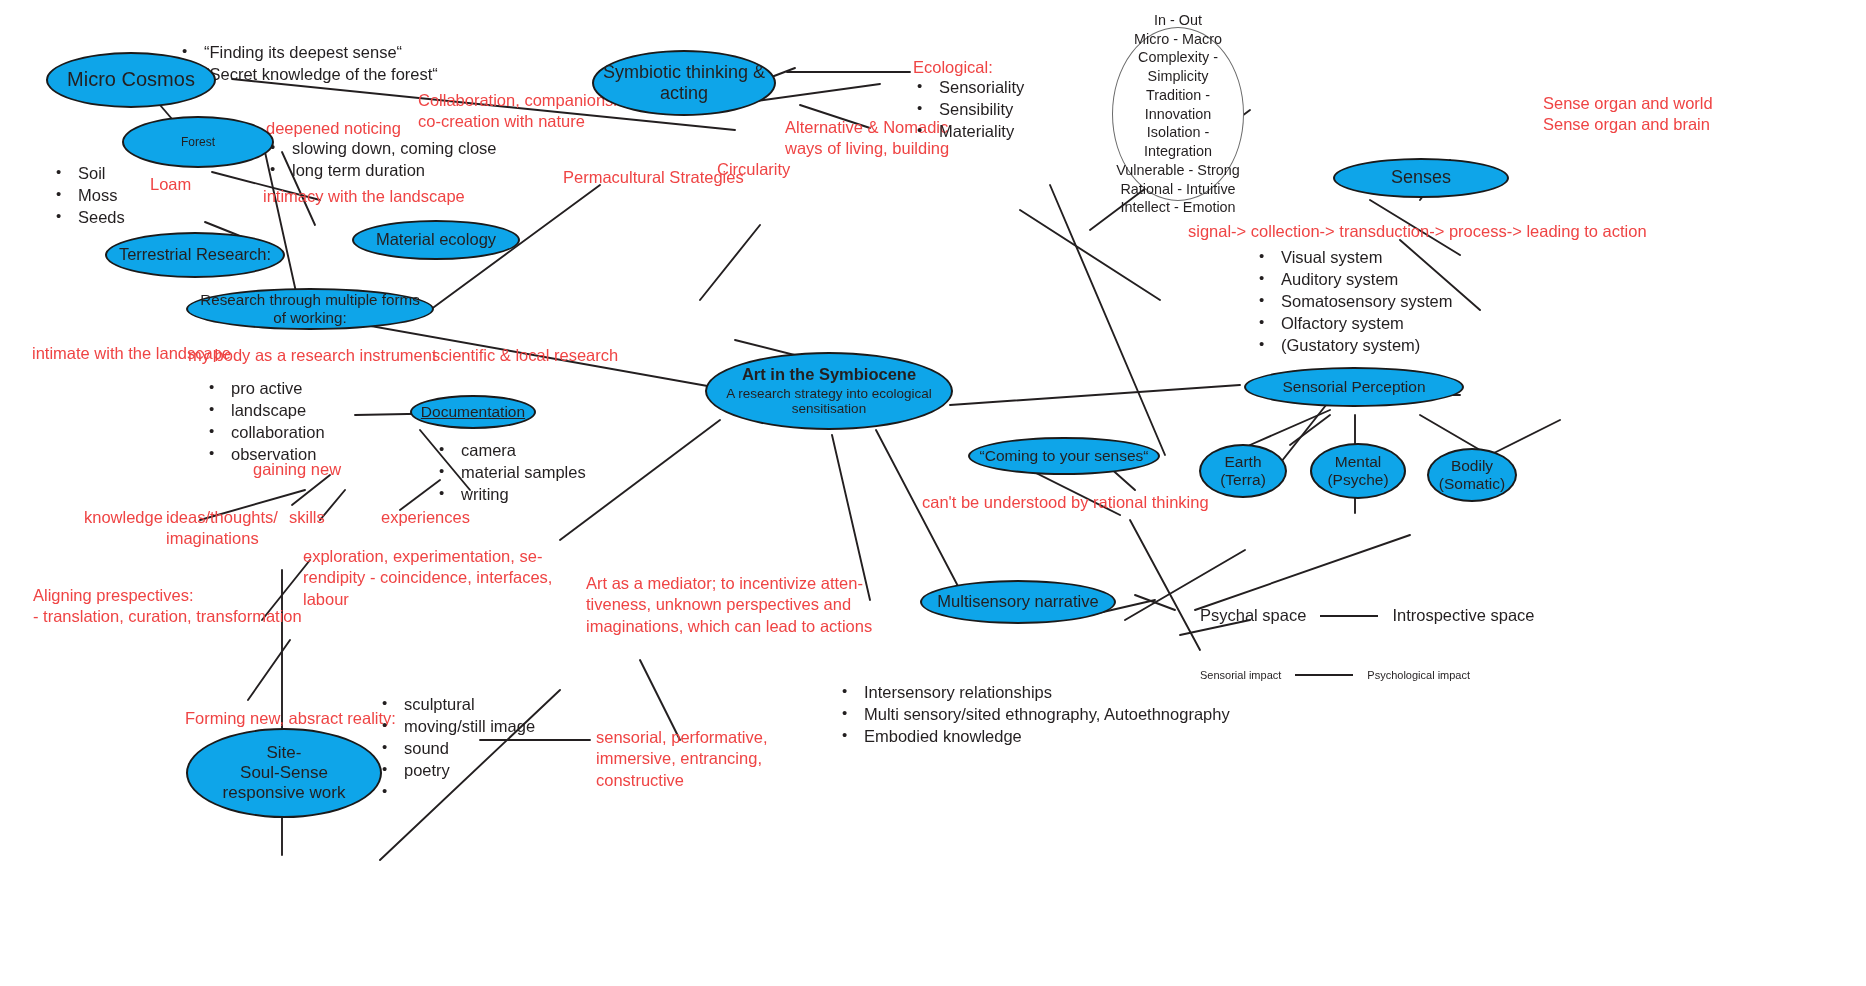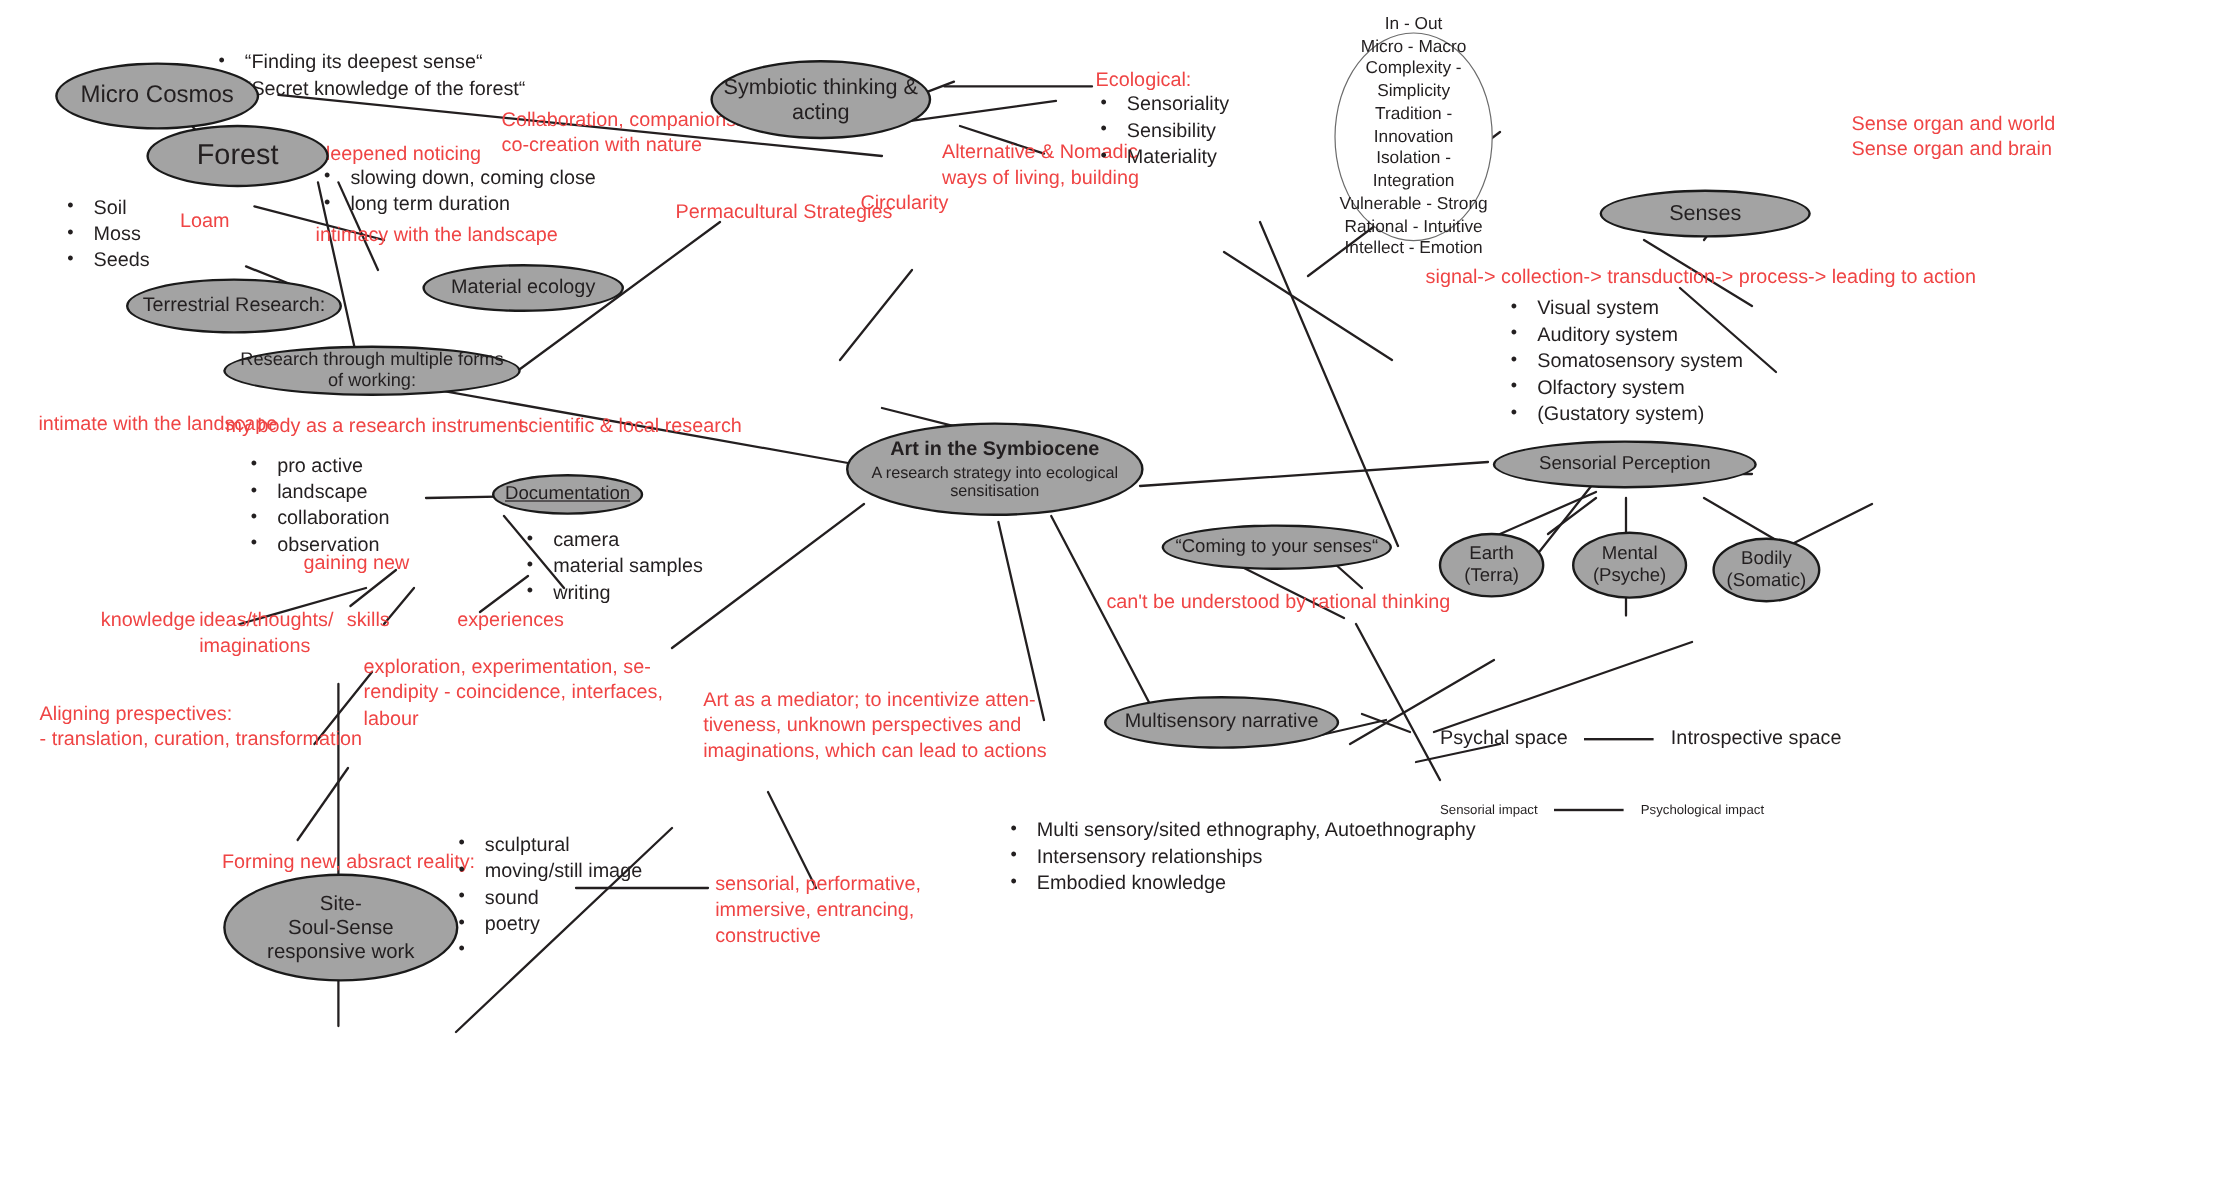--- a/index.html
+++ b/index.html
@@ -23,21 +23,21 @@
     pointer-events:none;
   }
   .node{
     position:absolute;
     display:flex;
     align-items:center;
     justify-content:center;
     text-align:center;
     border:2.2px solid #1a1a1a;
     border-radius:50%;
-    background:#a3a3a3;
+    background:#0ea5e9;
     box-sizing:border-box;
     line-height:1.18;
     z-index:3;
   }
   .node .inner{padding:0 6px;}
   .node .title{font-weight:bold;}
   .node .u{text-decoration:underline;}
   .node .sub{font-size:13.5px;display:block;margin-top:1px;}
   .lbl{
     position:absolute;
@@ -144,21 +144,21 @@
       <line x1="1180" y1="635" x2="1250" y2="620" stroke="#231f20" stroke-width="1.9" stroke-linecap="round"></line>
       <line x1="1255" y1="495" x2="1330" y2="400" stroke="#231f20" stroke-width="1.9" stroke-linecap="round"></line>
       <line x1="1195" y1="610" x2="1410" y2="535" stroke="#231f20" stroke-width="1.9" stroke-linecap="round"></line>
       <line x1="1020" y1="210" x2="1160" y2="300" stroke="#231f20" stroke-width="1.9" stroke-linecap="round"></line>
     </svg>
 
   <div class="node" style="left:46px;top:52px;width:170px;height:56px;font-size:20px;">
     <span class="inner">Micro Cosmos</span>
   </div>
 
-  <div class="node" style="left:122px;top:104px;width:152px;height:52px;font-size:24px;">
+  <div class="node" style="left:122px;top:116px;width:152px;height:52px;font-size:12px;">
     <span class="inner">Forest</span>
   </div>
 
   <div class="node" style="left:105px;top:232px;width:180px;height:46px;font-size:16.5px;">
     <span class="inner">Terrestrial Research:</span>
   </div>
 
   <div class="node" style="left:352px;top:220px;width:168px;height:40px;font-size:16.5px;">
     <span class="inner">Material ecology</span>
   </div>
@@ -338,22 +338,22 @@
 
   <div class="lbl" style="left:586px;top:573px;font-size:16.5px;">Art as a mediator; to incentivize atten-
 tiveness, unknown perspectives and
 imaginations, which can lead to actions</div>
 
   <div class="lbl" style="left:596px;top:727px;font-size:16.5px;">sensorial, performative,
 immersive, entrancing,
 constructive</div>
 
   <ul class="bul" style="left:838px;top:682px;font-size:16.5px;">
+    <li>Intersensory relationships</li>
     <li>Multi sensory/sited ethnography, Autoethnography</li>
-    <li>Intersensory relationships</li>
     <li>Embodied knowledge</li>
   </ul>
 
   <div class="pairrow" style="left:1200px;top:606px;font-size:16.5px;">
     <span>Psychal space</span>
     <span class="dash"></span>
     <span>Introspective space</span>
   </div>
 
   <div class="pairrow" style="left:1200px;top:669px;font-size:11px;">

